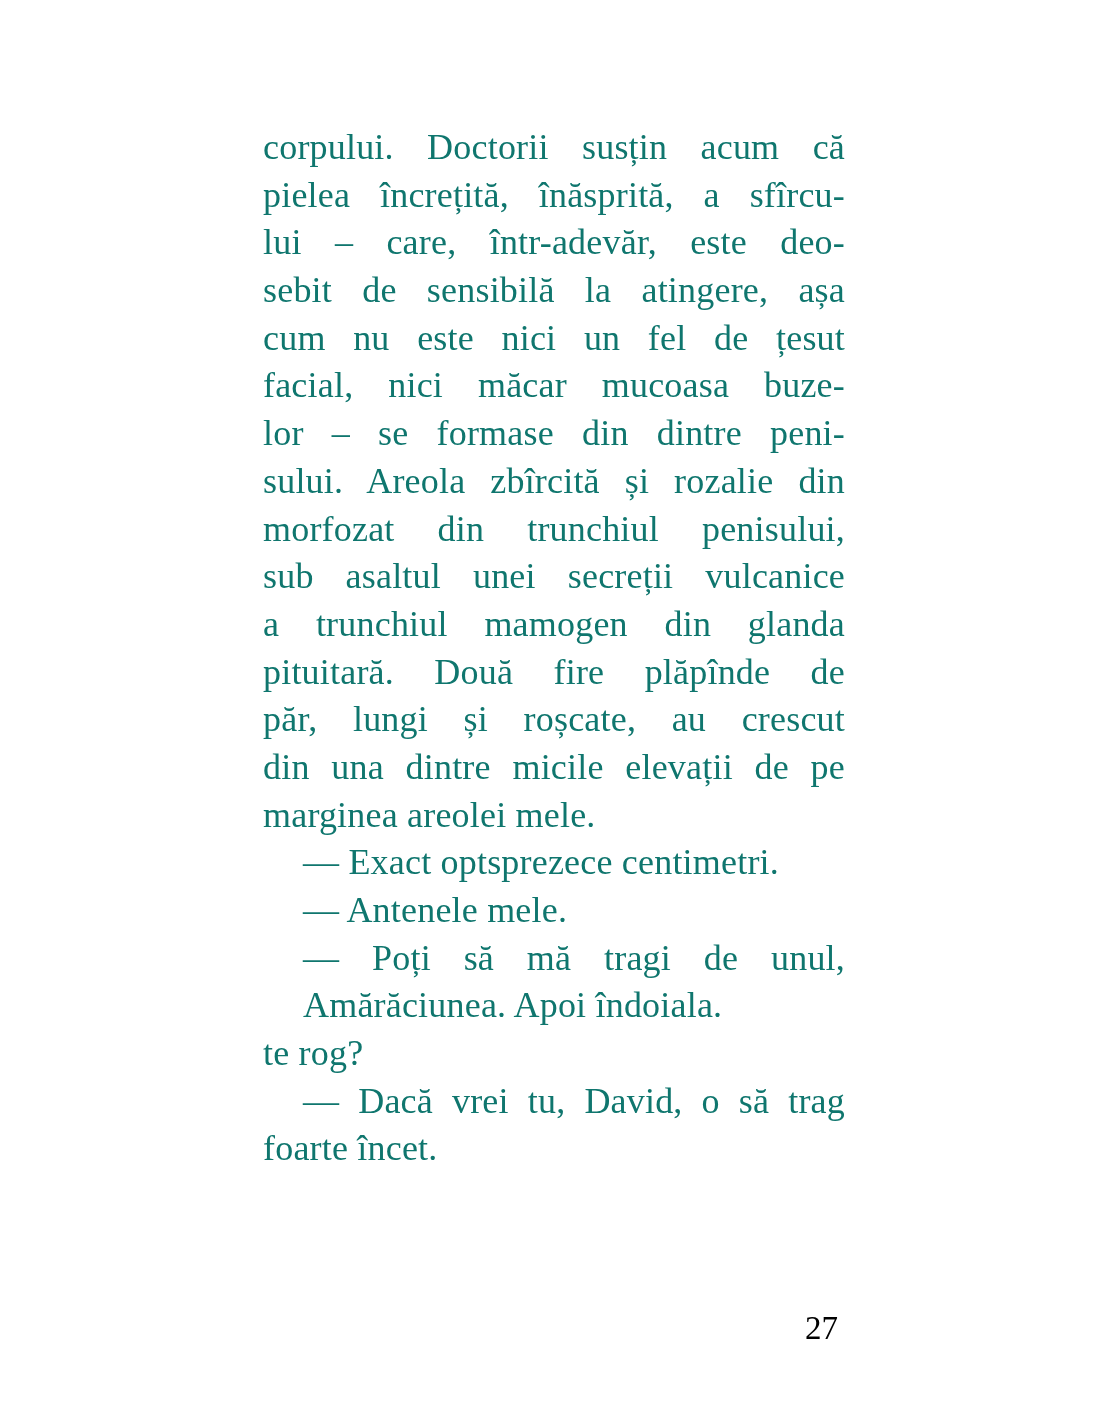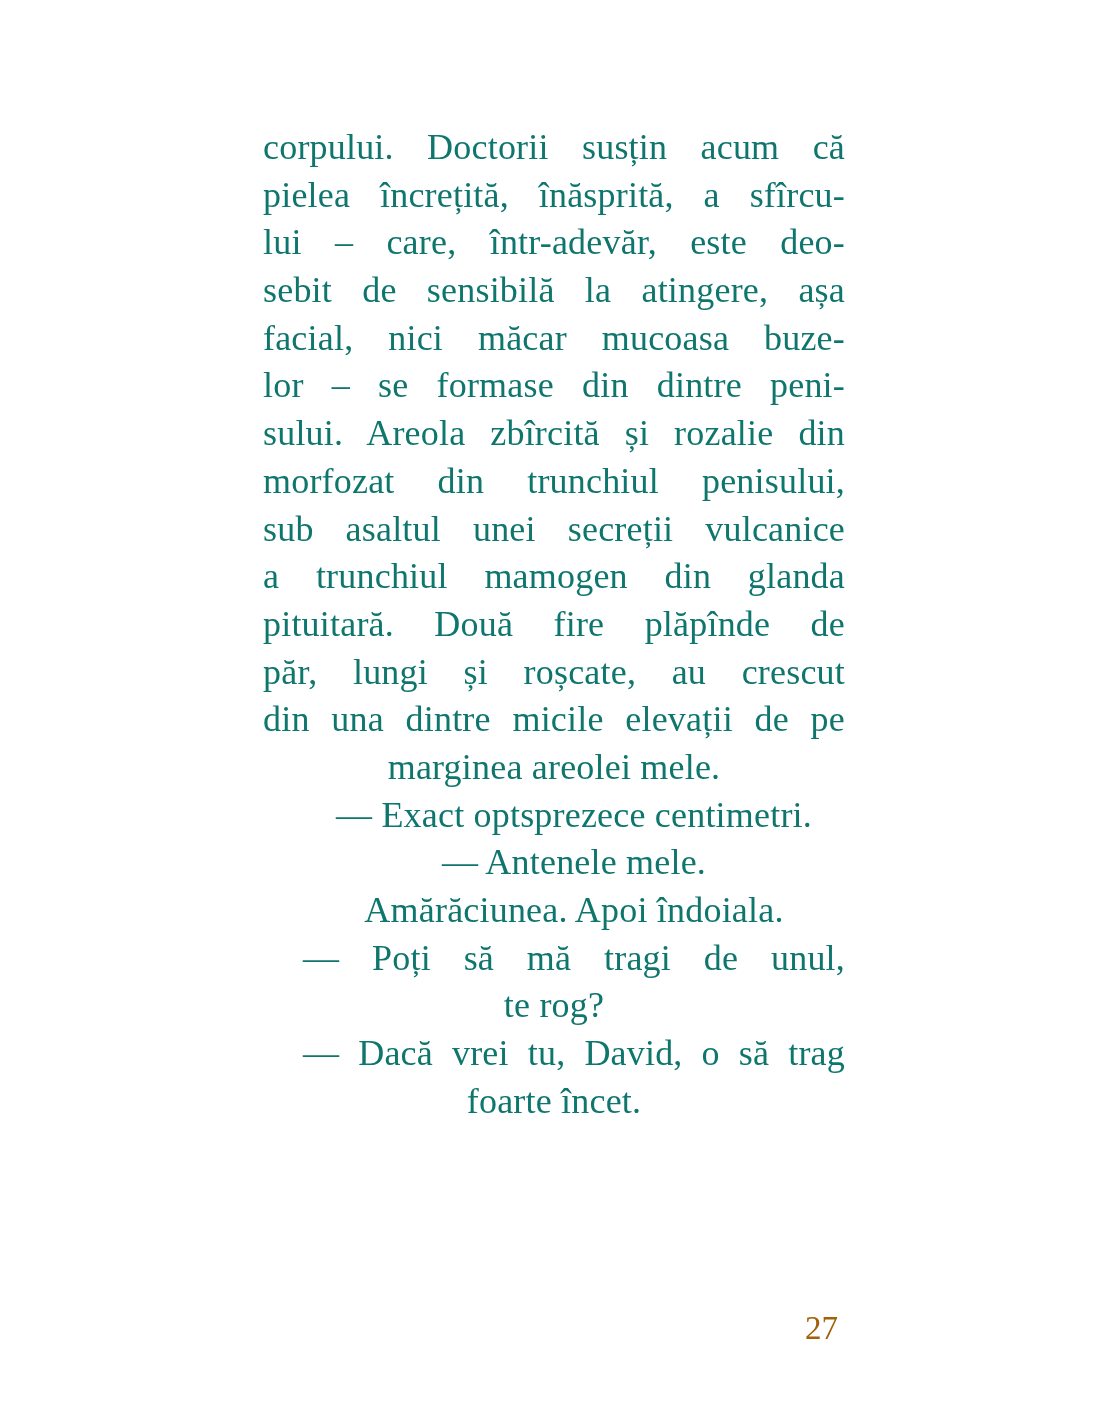--- a/index.html
+++ b/index.html
@@ -21,61 +21,62 @@
     top: 124px;
     width: 582px;
     font-size: 36px;
     line-height: 47.7px;
     letter-spacing: 0.2px;
     color: #0f766e;
   }
   .line {
     height: 47.7px;
     white-space: normal;
-    text-align: center;
+    text-align: left;
   }
   .line.justify {
     text-align: justify;
     text-align-last: justify;
   }
   .line.indent {
     padding-left: 40px;
   }
   .page-number {
     position: absolute;
     left: 263px;
     top: 1310px;
     width: 575px;
     text-align: right;
     font-size: 33px;
     line-height: 36px;
-    color: #a16207;
+    color: #000000;
   }
 </style>
 </head>
 <body>
 
 <div class="book-page">
   <div class="text-block">
       <div class="line justify">corpului. Doctorii susțin acum că</div>
       <div class="line justify">pielea încrețită, înăsprită, a sfîrcu-</div>
       <div class="line justify">lui – care, într-adevăr, este deo-</div>
       <div class="line justify">sebit de sensibilă la atingere, așa</div>
+      <div class="line justify">cum nu este nici un fel de țesut</div>
       <div class="line justify">facial, nici măcar mucoasa buze-</div>
       <div class="line justify">lor – se formase din dintre peni-</div>
       <div class="line justify">sului. Areola zbîrcită și rozalie din</div>
       <div class="line justify">morfozat din trunchiul penisului,</div>
       <div class="line justify">sub asaltul unei secreții vulcanice</div>
       <div class="line justify">a trunchiul mamogen din glanda</div>
       <div class="line justify">pituitară. Două fire plăpînde de</div>
       <div class="line justify">păr, lungi și roșcate, au crescut</div>
       <div class="line justify">din una dintre micile elevații de pe</div>
       <div class="line">marginea areolei mele.</div>
       <div class="line indent">— Exact optsprezece centimetri.</div>
       <div class="line indent">— Antenele mele.</div>
+      <div class="line justify indent">— Poți să mă tragi de unul,</div>
       <div class="line indent">Amărăciunea. Apoi îndoiala.</div>
-      <div class="line justify indent">— Poți să mă tragi de unul,</div>
       <div class="line">te rog?</div>
       <div class="line justify indent">— Dacă vrei tu, David, o să trag</div>
       <div class="line">foarte încet.</div>
     </div>
   <div class="page-number">27</div>
 </div>
 
 </body></html>

